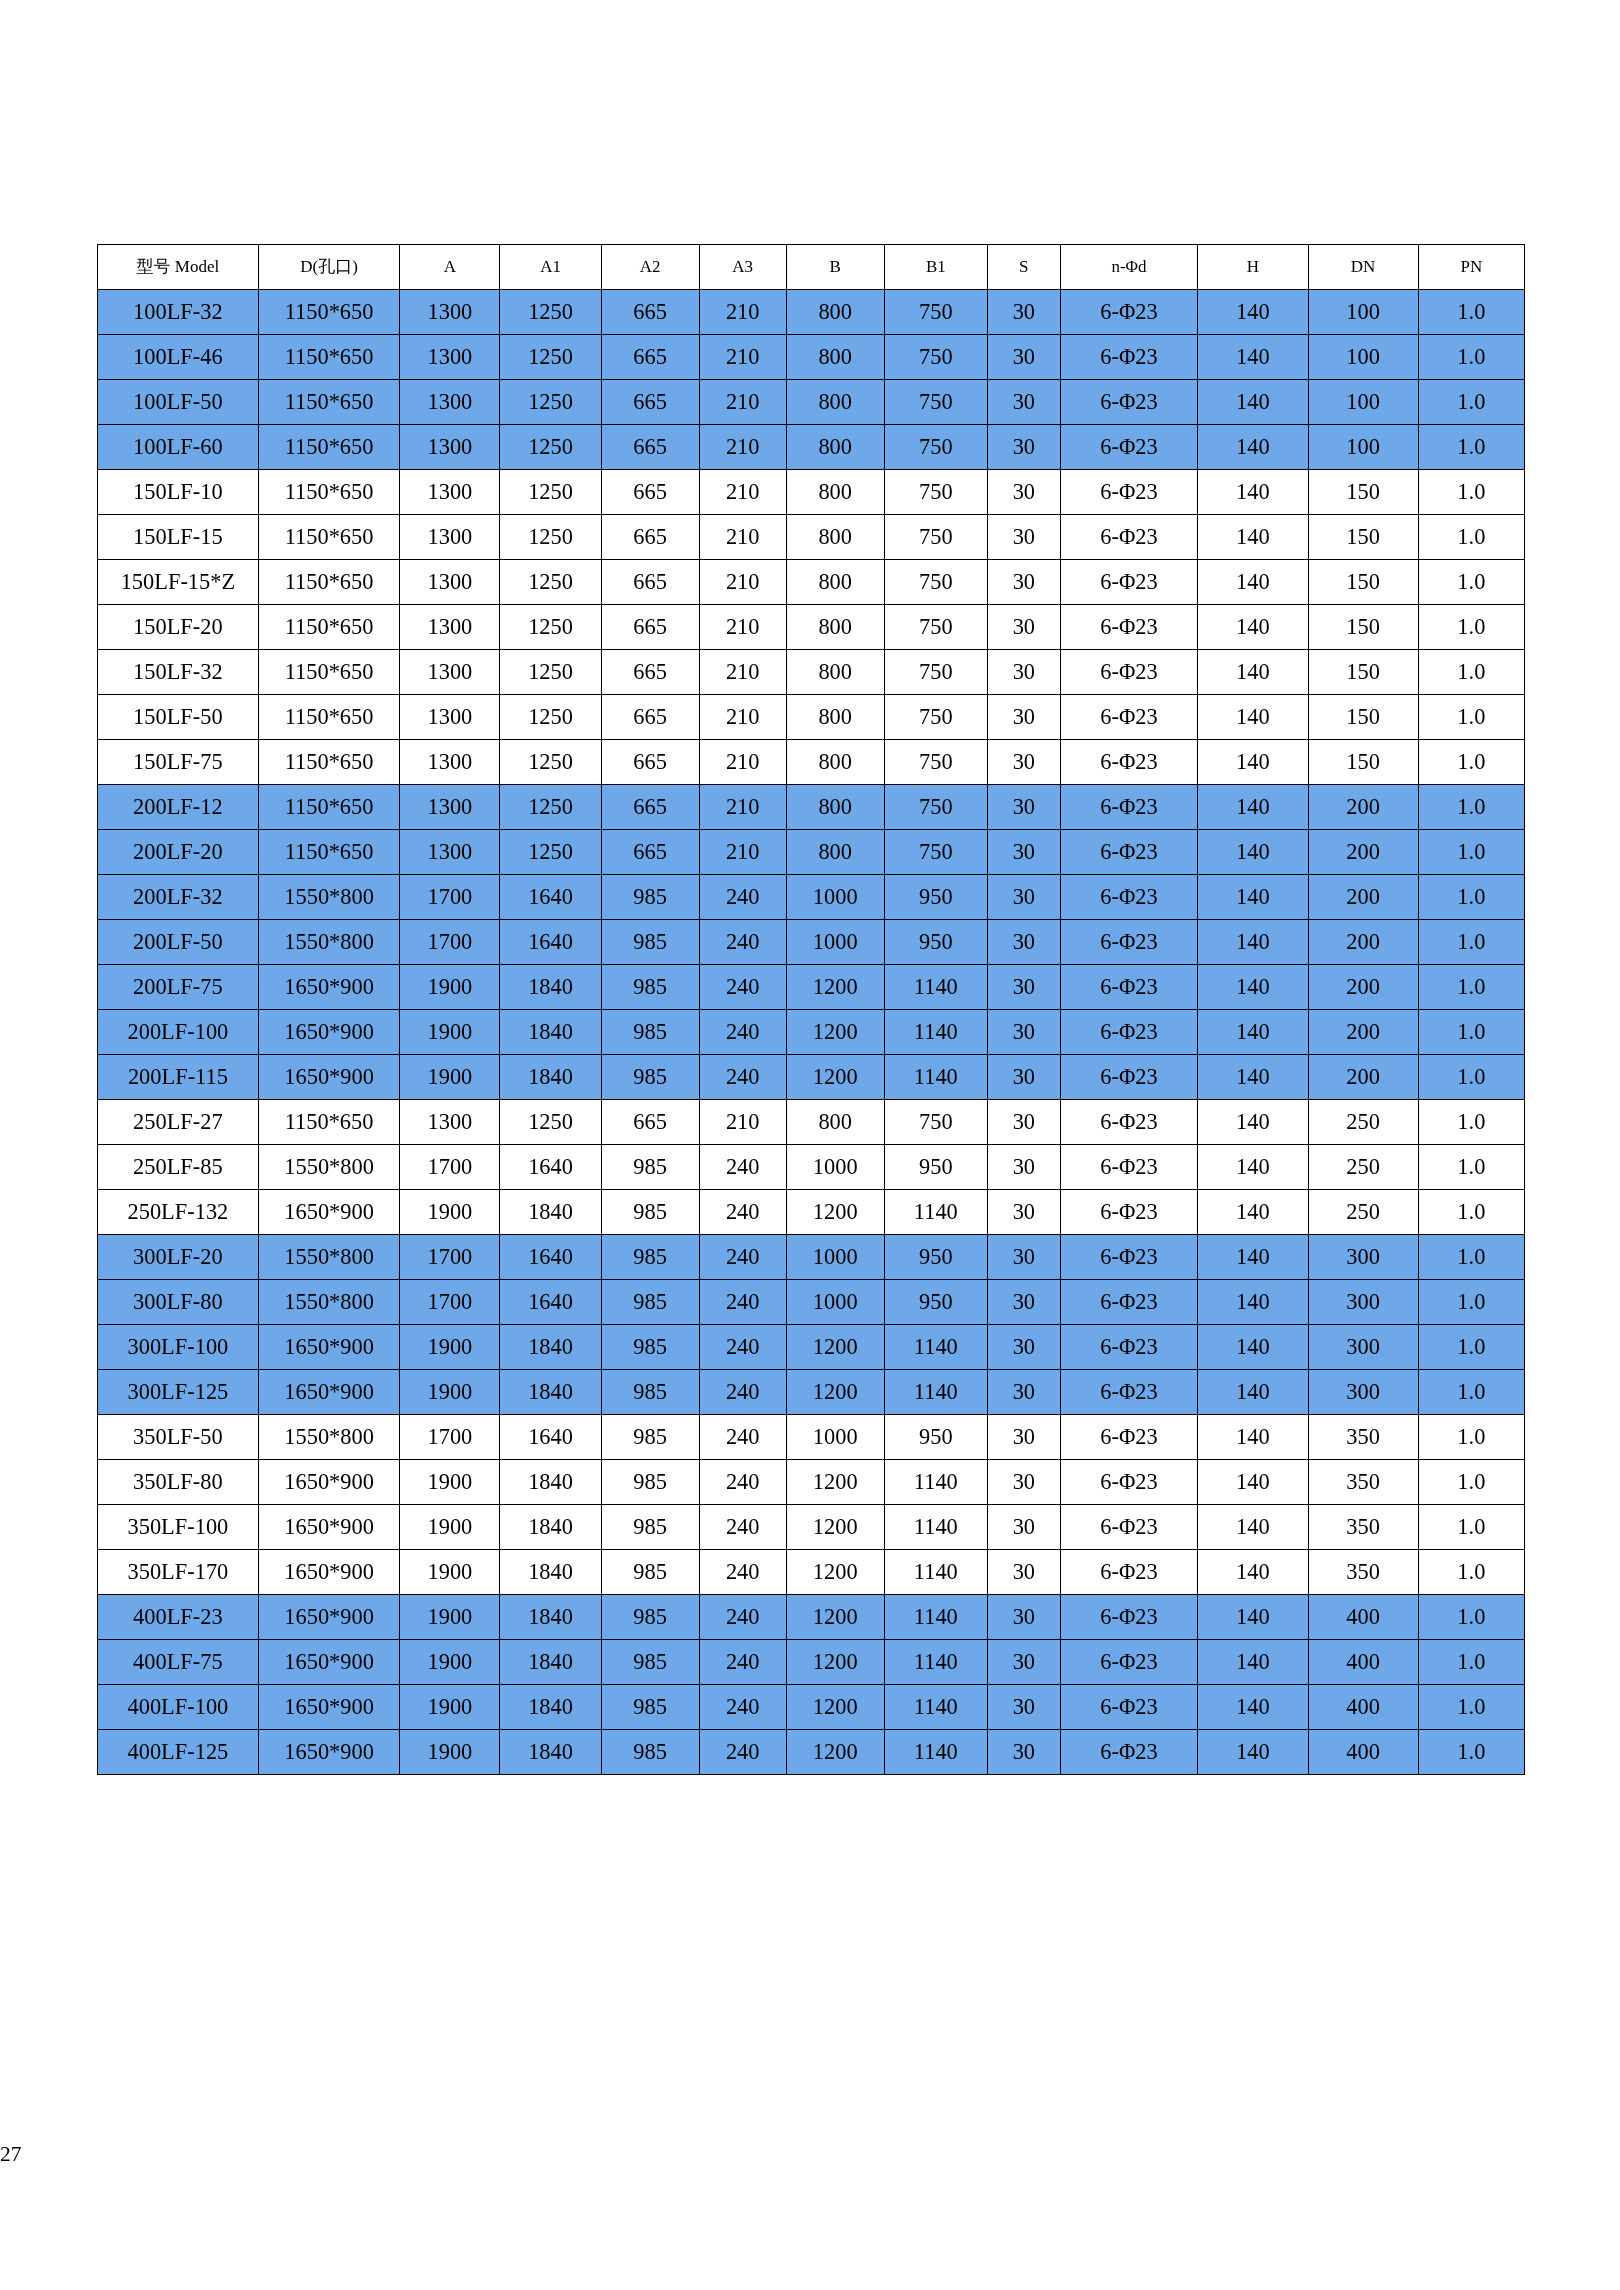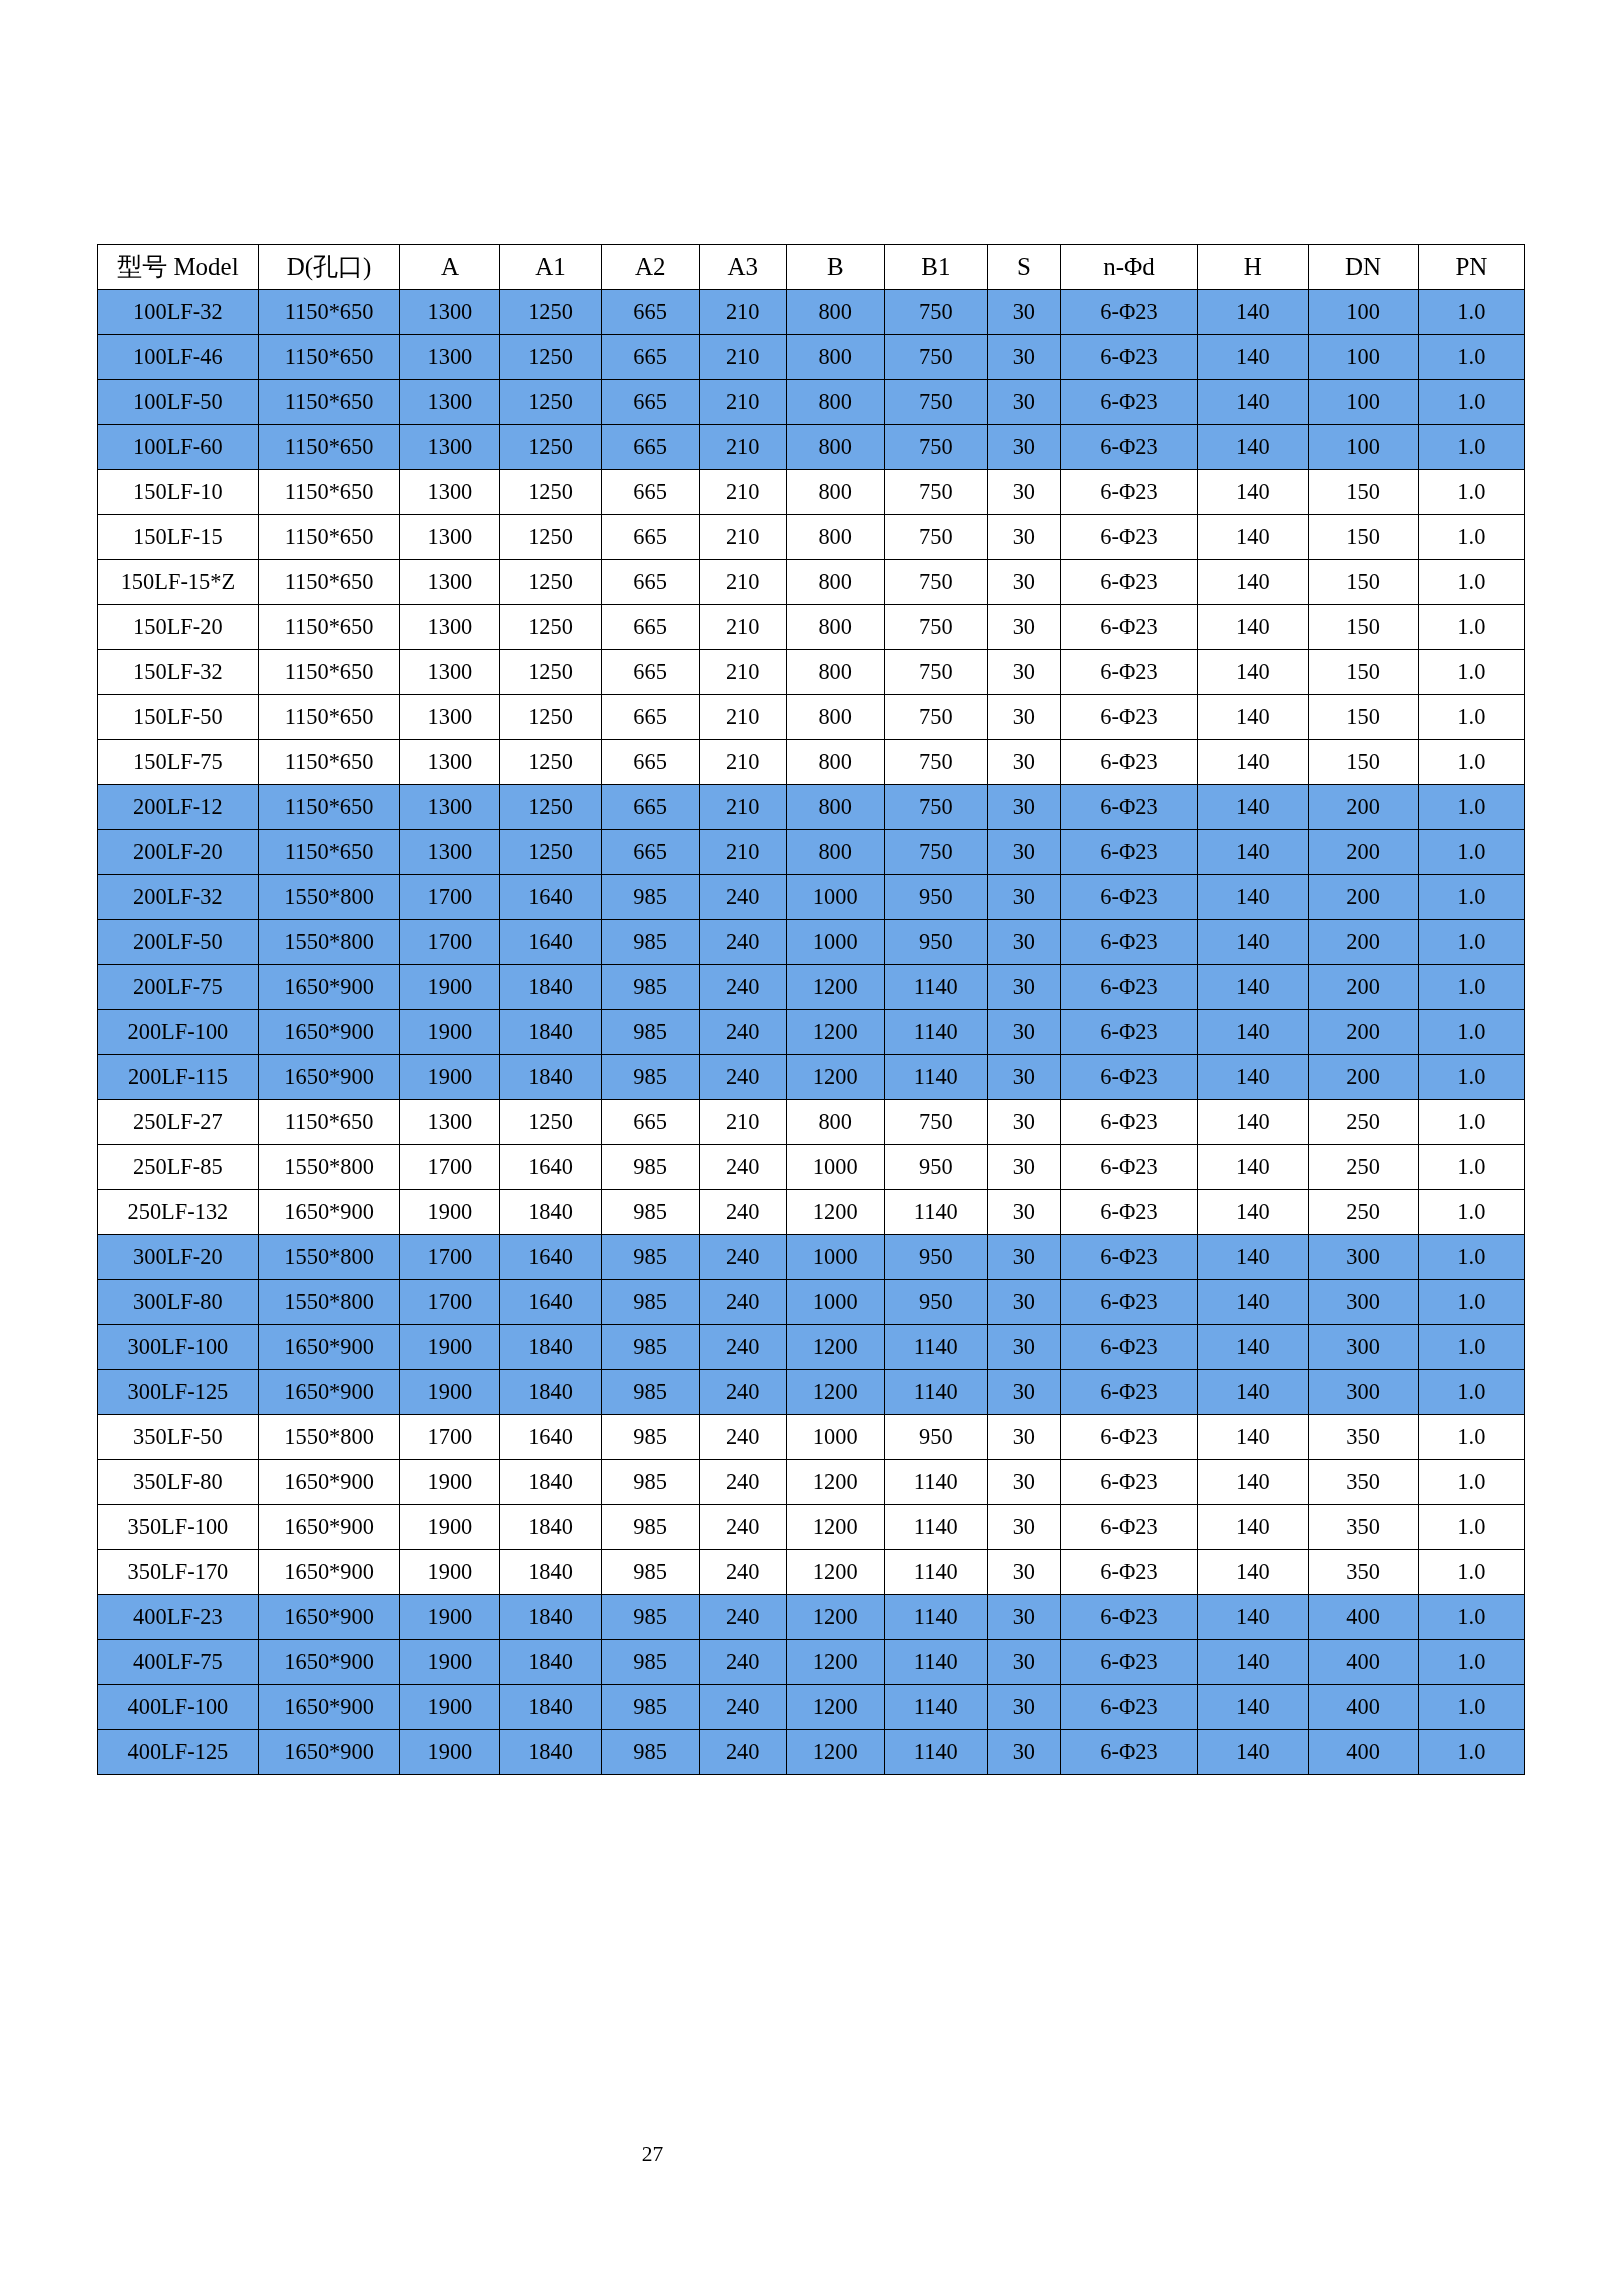--- a/index.html
+++ b/index.html
@@ -38,21 +38,21 @@
     font-weight: normal;
     font-size: 22.4px;
     line-height: 1.1;
     height: 44px;
     padding: 0 1.8px;
     white-space: nowrap;
     overflow: hidden;
   }
   table.spec thead th {
     background: #ffffff;
-    font-size: 25px;
+    font-size: 17px;
   }
   tr.hl td {
     background: #6fa8e8;
   }
   tr.plain td {
     background: #ffffff;
   }
   
   col.c0  { width: 159px; }
   col.c1  { width: 140px; }
@@ -66,21 +66,20 @@
   col.c9  { width: 136px; }
   col.c10 { width: 109px; }
   col.c11 { width: 109px; }
   col.c12 { width: 105px; }
 
   .page-number {
     position: absolute;
     left: 0;
     top: 2142px;
     width: 1305px;
-    text-align: center;
     font-size: 21.5px;
     font-family: "Liberation Serif", "DejaVu Serif", serif;
   }
 </style>
 </head>
 <body>
 
 <div class="page">
 
   <div class="table-wrap">

